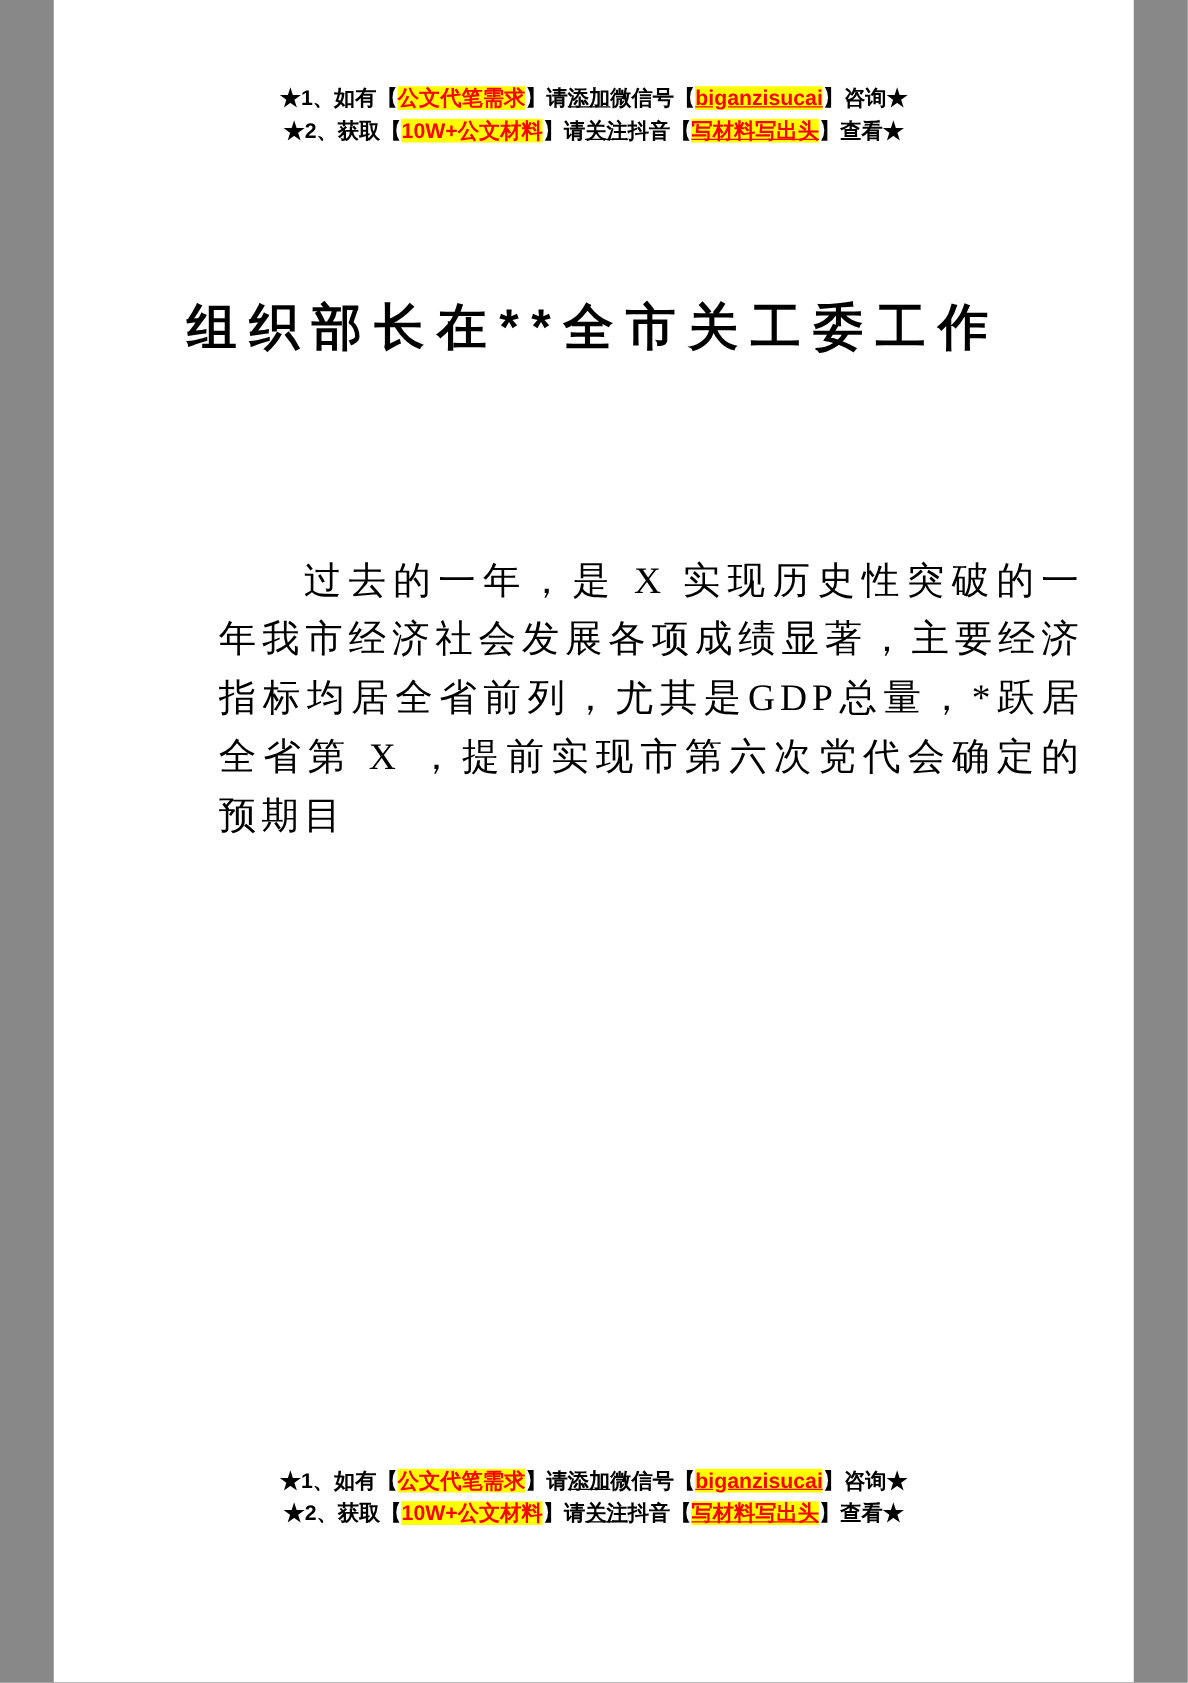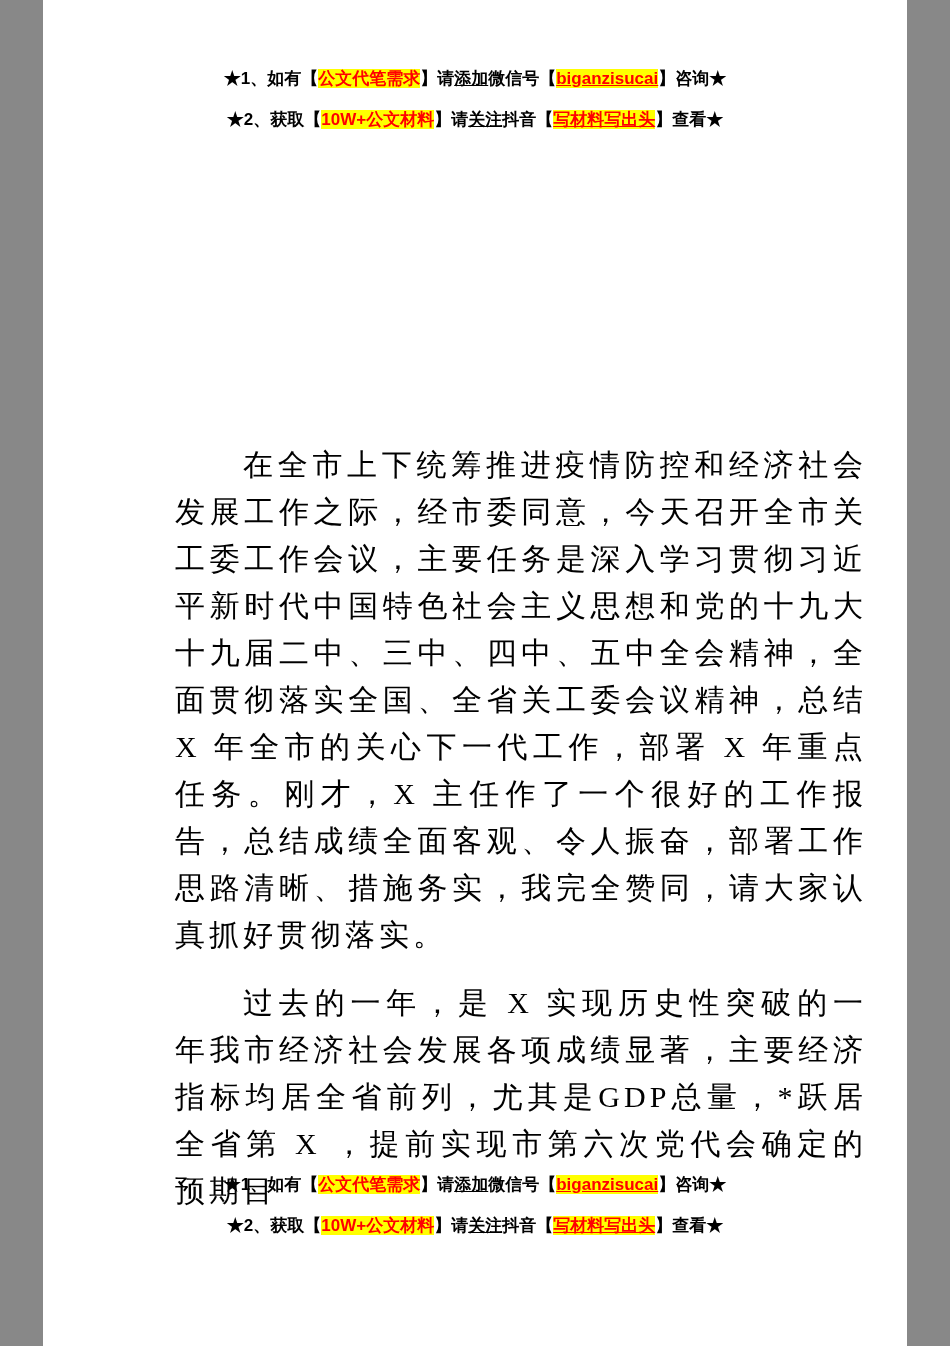--- a/index.html
+++ b/index.html
@@ -21,21 +21,21 @@
     right: 0;
     text-align: center;
     font-family: "Liberation Sans", sans-serif;
     font-weight: bold;
     font-size: 17px;
     color: #000000;
   }
   .promo-header { top: 66px; }
   .promo-footer { top: 1172px; }
   .promo-line { line-height: 26px; white-space: nowrap; }
-  .promo-line + .promo-line { margin-top: 15px; }
+  .promo-line + .promo-line { }
   .hl {
     background: #ffff00;
     color: #ff0000;
   }
   .u { text-decoration: underline; }
   
   .doc-title {
     position: absolute;
     top: 224px;
     left: 0;
@@ -72,24 +72,24 @@
   <div class="promo promo-header">
     <div class="promo-line">
       <span>★1、如有【</span><span class="hl">公文代笔需求</span><span>】请</span><span class="u">添加</span><span>微信号【</span><span class="hl u">biganzisucai</span><span>】咨询★</span>
     </div>
     <div class="promo-line">
       <span>★2、获取【</span><span class="hl">10W+公文材料</span><span>】请</span><span class="u">关注</span><span>抖音【</span><span class="hl u">写材料写出头</span><span>】查看★</span>
     </div>
   </div>
 
   <div class="doc-title">
+    <div>组织部长在**全市关工委工作</div>
   </div>
 
   <div class="doc-body">
-    <p>在全市上下统筹推进疫情防控和经济社会发展工作之际，经市委同意，今天召开全市关工委工作会议，主要任务是深入学习贯彻习近平新时代中国特色社会主义思想和党的十九大十九届二中、三中、四中、五中全会精神，全面贯彻落实全国、全省关工委会议精神，总结 X 年全市的关心下一代工作，部署 X 年重点任务。刚才，X 主任作了一个很好的工作报告，总结成绩全面客观、令人振奋，部署工作思路清晰、措施务实，我完全赞同，请大家认真抓好贯彻落实。</p>
     <p>过去的一年，是 X 实现历史性突破的一年我市经济社会发展各项成绩显著，主要经济指标均居全省前列，尤其是GDP总量，*跃居全省第 X ，提前实现市第六次党代会确定的预期目</p>
   </div>
 
   <div class="promo promo-footer">
     <div class="promo-line">
       <span>★1、如有【</span><span class="hl">公文代笔需求</span><span>】请</span><span class="u">添加</span><span>微信号【</span><span class="hl u">biganzisucai</span><span>】咨询★</span>
     </div>
     <div class="promo-line">
       <span>★2、获取【</span><span class="hl">10W+公文材料</span><span>】请</span><span class="u">关注</span><span>抖音【</span><span class="hl u">写材料写出头</span><span>】查看★</span>
     </div>

